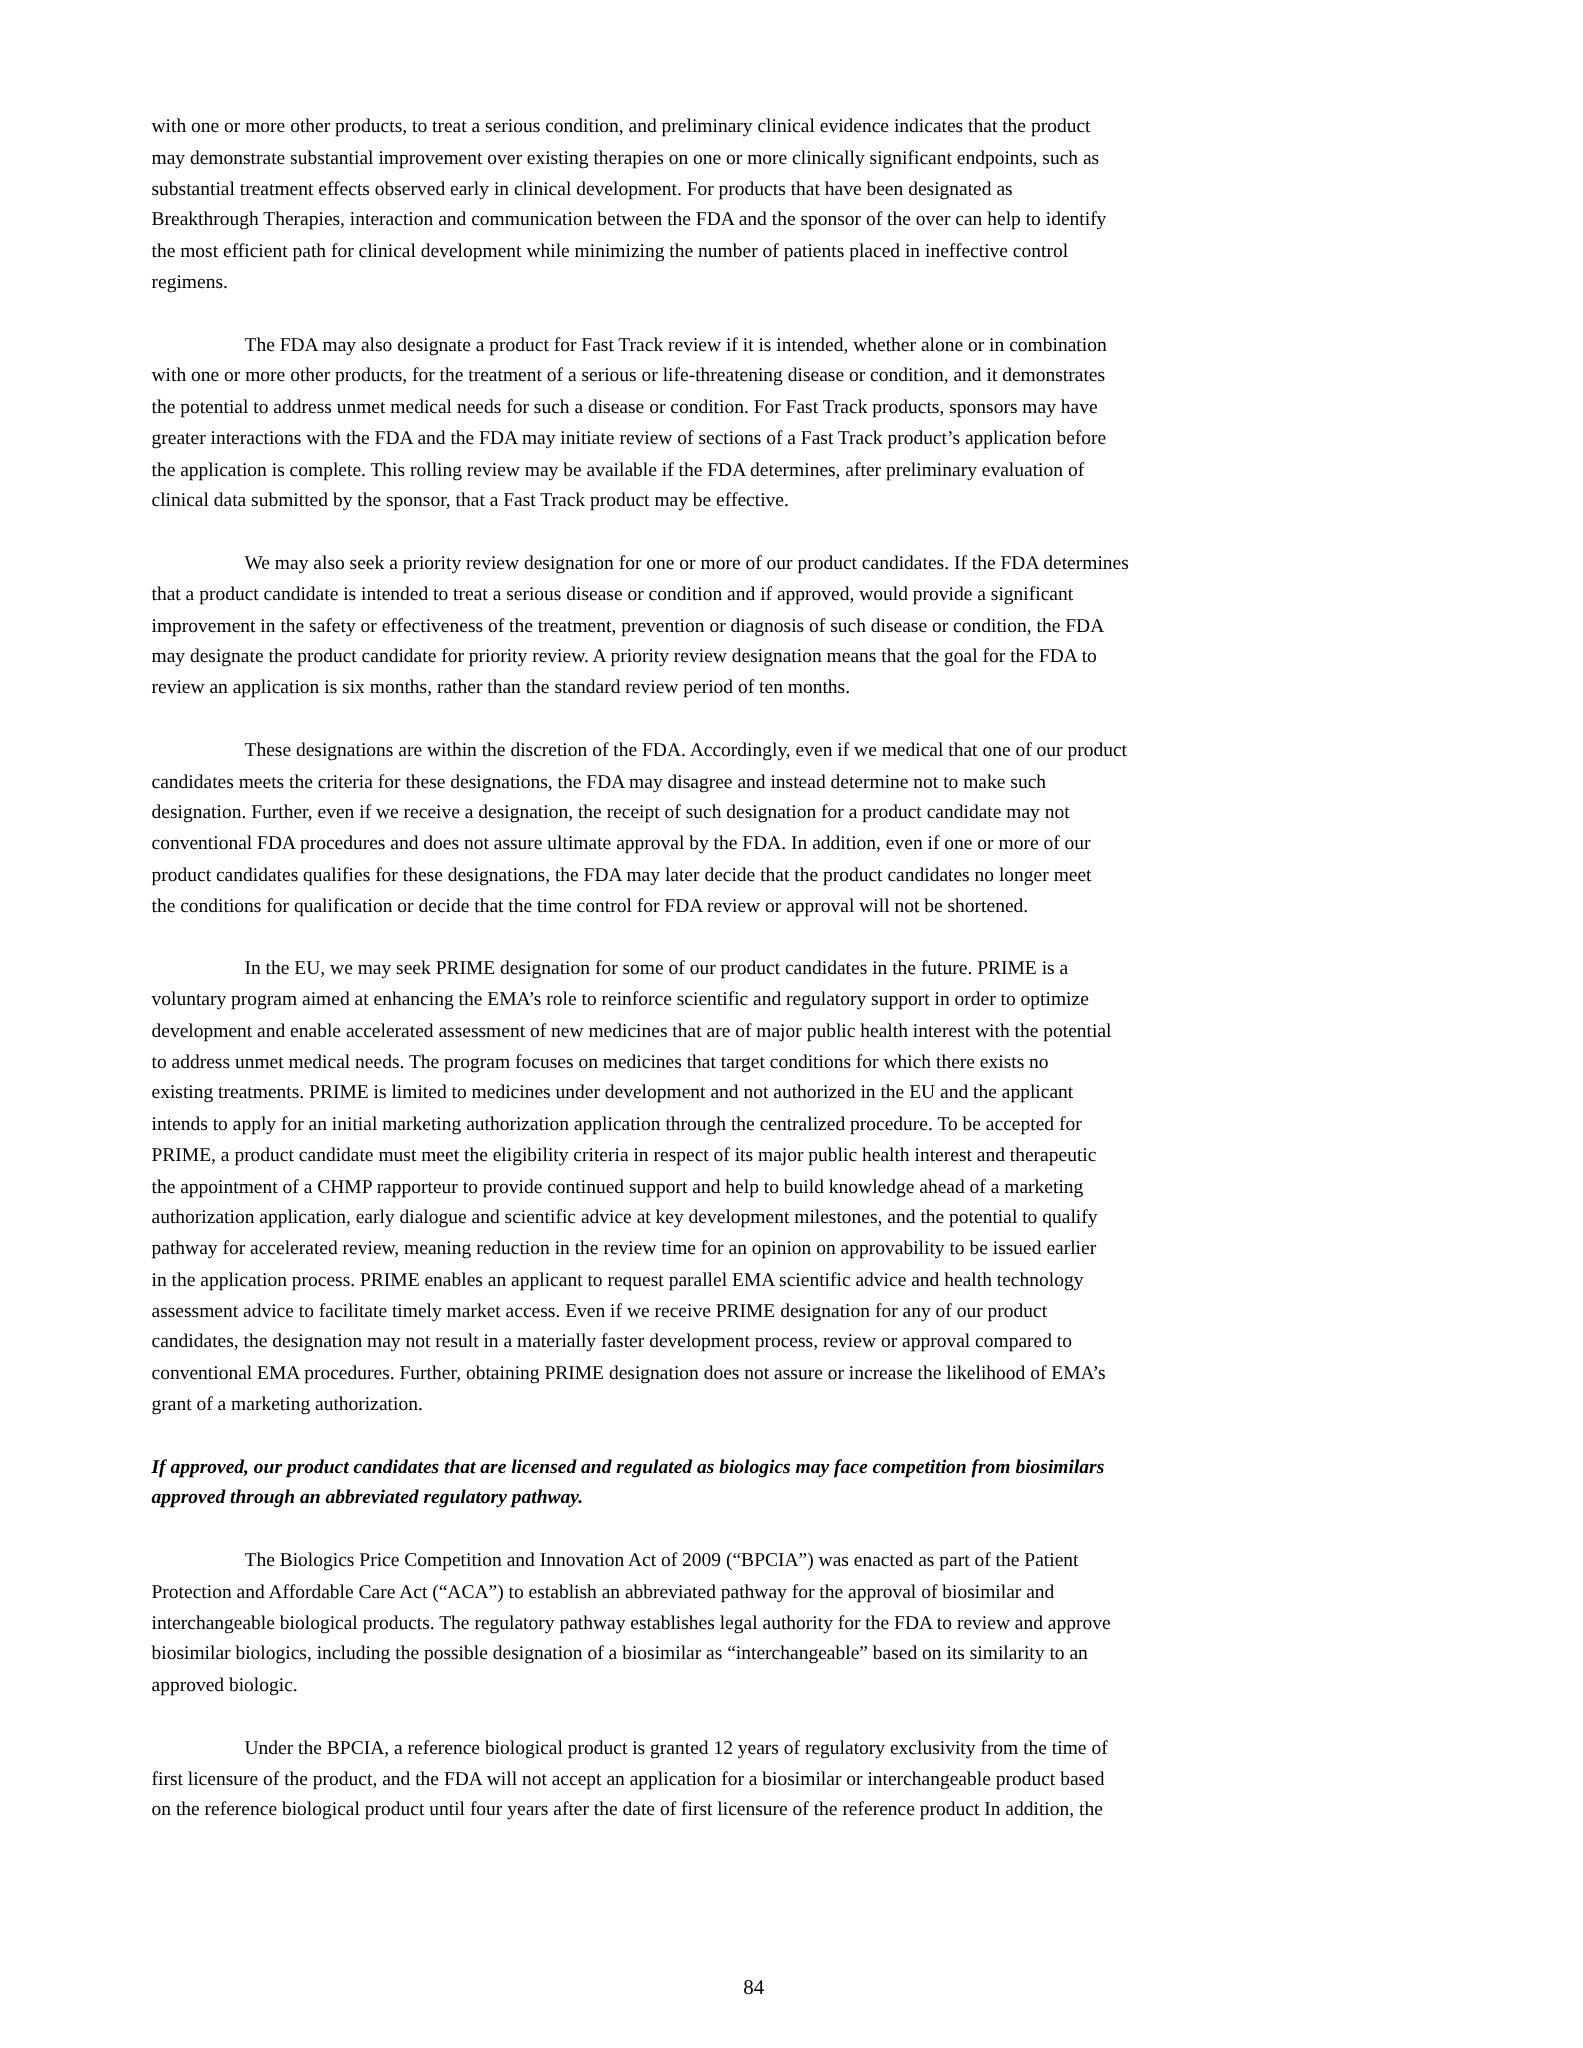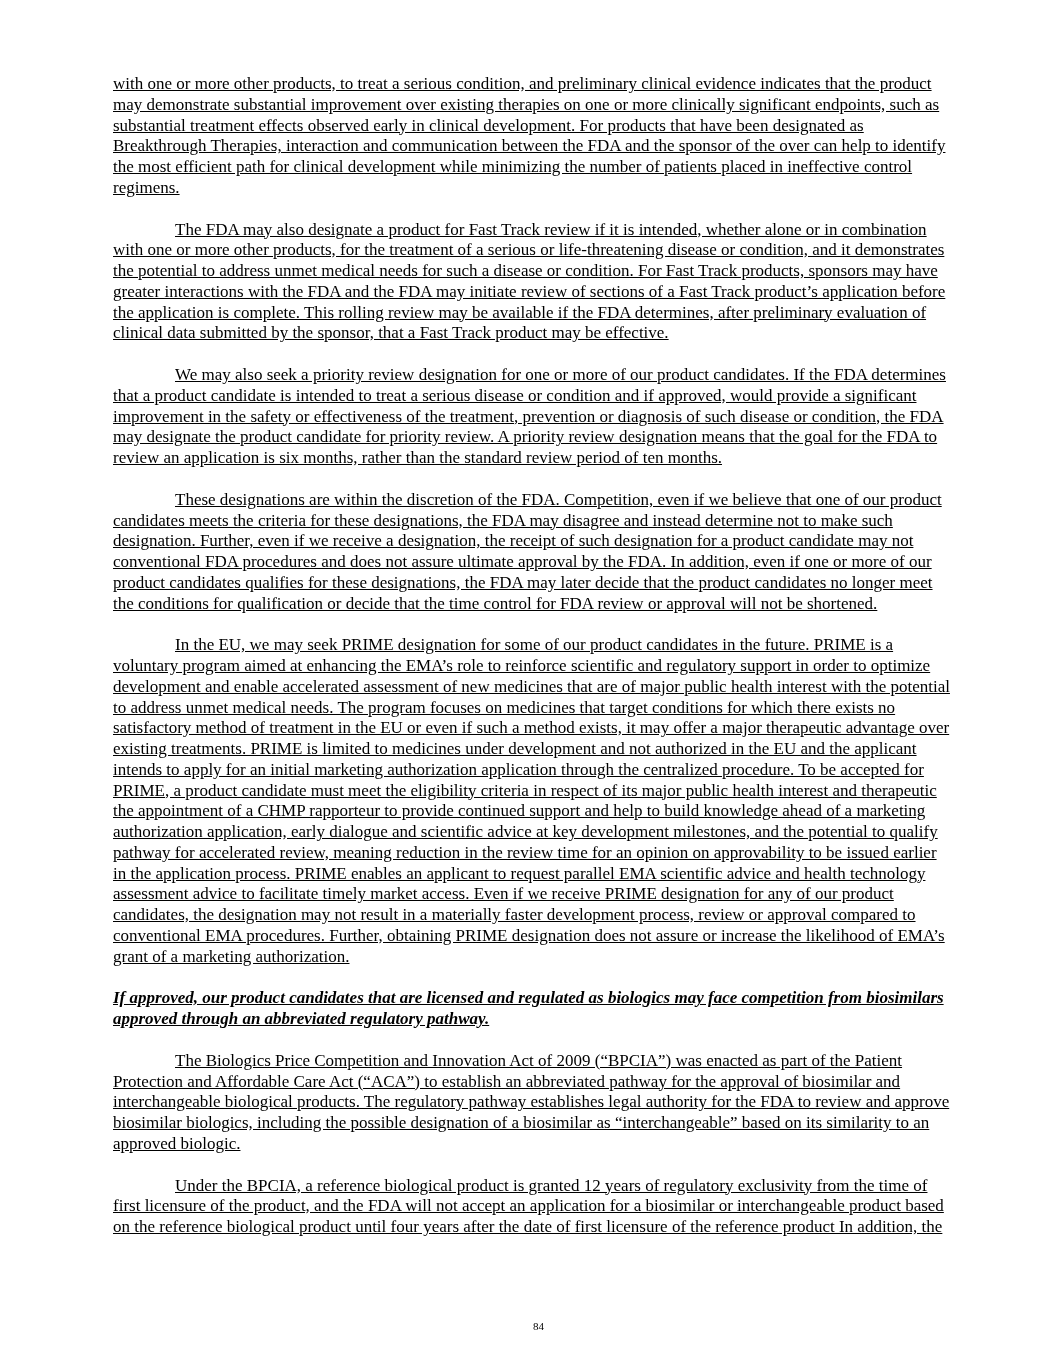--- a/index.html
+++ b/index.html
@@ -15,45 +15,43 @@
       font-family: "Liberation Serif", serif;
       color: #000000;
     }
     .page {
       position: absolute;
       left: 101px;
       top: 74px;
       width: 860px;
     }
     .para {
-      margin: 0 0 21px 12px;
-      font-size: 17px;
+      margin: 0 0 21px 0;
+      font-size: 13px;
       line-height: 20.75px;
-      text-decoration: underline;
     }
     .line {
       display: block;
       white-space: nowrap;
     }
     .indent {
       padding-left: 62px;
     }
     .heading {
       font-weight: bold;
       font-style: italic;
     }
     .page-number {
       position: absolute;
       left: 0;
       width: 1005px;
       top: 1316px;
       text-align: center;
-      font-size: 11px;
+      font-size: 14px;
       line-height: 20px;
-      padding-left: 36px;
     }
   </style>
 </head>
 <body>
 
 <div class="page">
   <div id="content">
       <p class="para">
         <span class="line">with one or more other products, to treat a serious condition, and preliminary clinical evidence indicates that the product</span>
         <span class="line">may demonstrate substantial improvement over existing therapies on one or more clinically significant endpoints, such as</span>
@@ -71,33 +69,32 @@
         <span class="line">clinical data submitted by the sponsor, that a Fast Track product may be effective.</span>
       </p>
       <p class="para">
         <span class="line indent">We may also seek a priority review designation for one or more of our product candidates. If the FDA determines</span>
         <span class="line">that a product candidate is intended to treat a serious disease or condition and if approved, would provide a significant</span>
         <span class="line">improvement in the safety or effectiveness of the treatment, prevention or diagnosis of such disease or condition, the FDA</span>
         <span class="line">may designate the product candidate for priority review. A priority review designation means that the goal for the FDA to</span>
         <span class="line">review an application is six months, rather than the standard review period of ten months.</span>
       </p>
       <p class="para">
-        <span class="line indent">These designations are within the discretion of the FDA. Competition, even if we believe that one of our product</span>
+        <span class="line indent">These designations are within the discretion of the FDA. Accordingly, even if we medical that one of our product</span>
         <span class="line">candidates meets the criteria for these designations, the FDA may disagree and instead determine not to make such</span>
         <span class="line">designation. Further, even if we receive a designation, the receipt of such designation for a product candidate may not</span>
         <span class="line">conventional FDA procedures and does not assure ultimate approval by the FDA. In addition, even if one or more of our</span>
         <span class="line">product candidates qualifies for these designations, the FDA may later decide that the product candidates no longer meet</span>
         <span class="line">the conditions for qualification or decide that the time control for FDA review or approval will not be shortened.</span>
       </p>
       <p class="para">
         <span class="line indent">In the EU, we may seek PRIME designation for some of our product candidates in the future. PRIME is a</span>
         <span class="line">voluntary program aimed at enhancing the EMA’s role to reinforce scientific and regulatory support in order to optimize</span>
         <span class="line">development and enable accelerated assessment of new medicines that are of major public health interest with the potential</span>
         <span class="line">to address unmet medical needs. The program focuses on medicines that target conditions for which there exists no</span>
-        <span class="line">satisfactory method of treatment in the EU or even if such a method exists, it may offer a major therapeutic advantage over</span>
         <span class="line">existing treatments. PRIME is limited to medicines under development and not authorized in the EU and the applicant</span>
         <span class="line">intends to apply for an initial marketing authorization application through the centralized procedure. To be accepted for</span>
         <span class="line">PRIME, a product candidate must meet the eligibility criteria in respect of its major public health interest and therapeutic</span>
         <span class="line">the appointment of a CHMP rapporteur to provide continued support and help to build knowledge ahead of a marketing</span>
         <span class="line">authorization application, early dialogue and scientific advice at key development milestones, and the potential to qualify</span>
         <span class="line">pathway for accelerated review, meaning reduction in the review time for an opinion on approvability to be issued earlier</span>
         <span class="line">in the application process. PRIME enables an applicant to request parallel EMA scientific advice and health technology</span>
         <span class="line">assessment advice to facilitate timely market access. Even if we receive PRIME designation for any of our product</span>
         <span class="line">candidates, the designation may not result in a materially faster development process, review or approval compared to</span>
         <span class="line">conventional EMA procedures. Further, obtaining PRIME designation does not assure or increase the likelihood of EMA’s</span>

